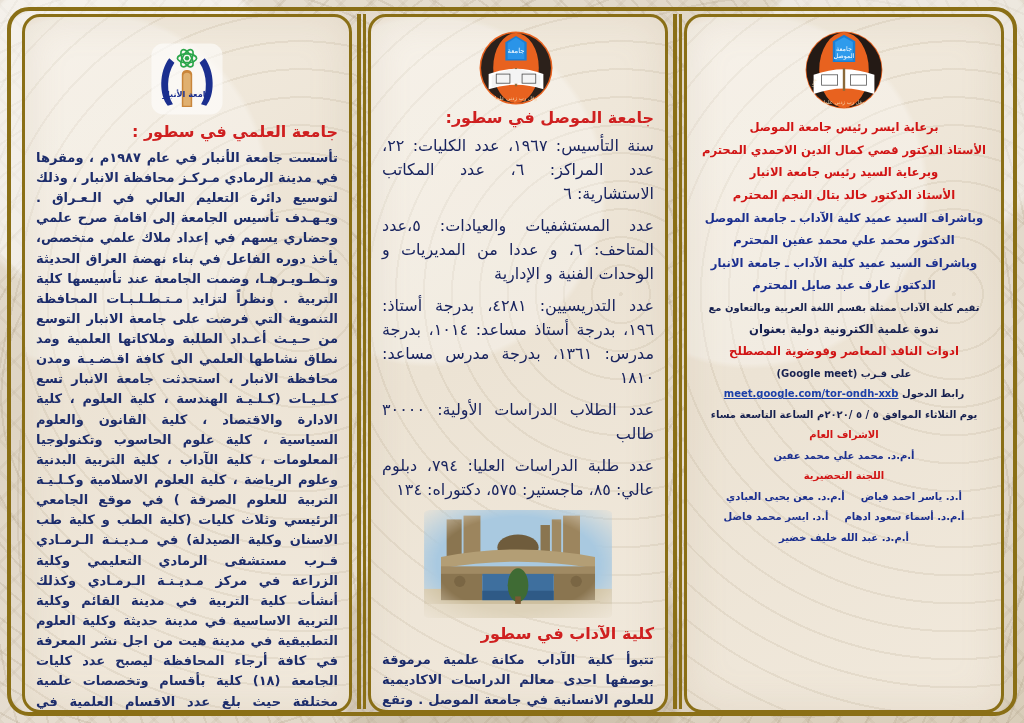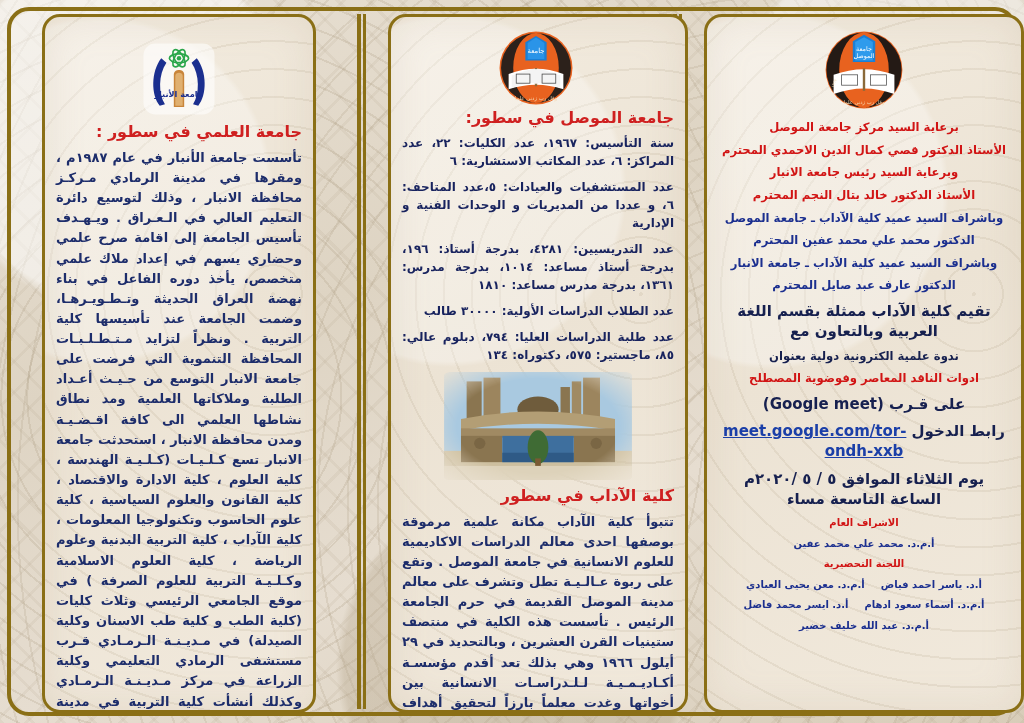--- a/index.html
+++ b/index.html
@@ -25,38 +25,37 @@
   .frame{
     position:absolute;inset:7px 7px 7px 7px;
     border:4px solid #8a6f16;border-radius:22px;
     pointer-events:none;
   }
   
   .panel{
     position:absolute;top:14px;bottom:10px;
     box-sizing:border-box;
     overflow:hidden;
-    margin-left:20px;
   }
   .panel-inner{
     position:absolute;inset:0;
     border:3px solid #8a6f16;border-radius:18px;
     background:
       radial-gradient(circle at 20% 25%, rgba(255,255,255,.30) 0 30%, rgba(0,0,0,0) 31%),
       repeating-radial-gradient(circle at 85% 40%, rgba(172,156,128,.16) 0 2px, rgba(0,0,0,0) 2px 28px),
       linear-gradient(150deg,#f3ece0 0%,#ece3d4 45%,#f1e9dc 100%);
     box-shadow:inset 0 0 40px rgba(170,150,120,.18);
   }
   .panel-body{
     position:absolute;inset:0;
     padding:10px 14px 8px 14px;
     box-sizing:border-box;
     overflow:hidden;
   }
-  #panel-left   {left:22px;width:274px;padding-left:18px;}
+  #panel-left   {left:22px;width:330px;padding-left:18px;}
   #panel-middle {left:368px;width:300px;}
   #panel-right  {left:684px;width:320px;}
 
   
   .rule{position:absolute;top:14px;bottom:14px;width:4px;background:#8a6f16;}
   #rule-a{left:357px;}  #rule-b{left:363px;width:3px;}
   #rule-c{left:673px;}  #rule-d{left:679px;width:3px;}
 
   
   .logo-wrap{display:flex;justify-content:center;align-items:center;}
@@ -69,33 +68,33 @@
     text-align:right;margin:6px 0 5px 0;line-height:1.3;
   }
   .body-ar{
     color:#1d2d6b;font-weight:bold;font-size:13px;
     line-height:1.55;text-align:justify;
     text-align-last:right;
     margin:0 0 6px 0;
     letter-spacing:-.1px;
   }
   .stat{
-    color:#18235e;font-weight:bold;font-size:12px;
+    color:#18235e;font-weight:normal;font-size:16px;
     line-height:1.5;text-align:justify;text-align-last:right;
     margin:0 0 8px 0;
   }
   
   .rl{
     text-align:center;font-weight:bold;line-height:1.35;
     margin:0 0 7px 0;font-size:11.6px;
   }
   .rl.red{color:#d11414;}
   .rl.blue{color:#1b2f8f;}
   .rl.dark{color:#16204f;}
-  .rl.sm{font-size:15px;}
+  .rl.sm{font-size:10px;}
   .rl.tiny{font-size:10px;}
   .rl.pair{display:flex;justify-content:center;gap:16px;flex-wrap:wrap;}
 
   
   .photo{
     margin:8px auto 6px auto;position:relative;overflow:hidden;
     border-radius:6px;
   }
   .photo-soft{
     -webkit-mask-image:radial-gradient(ellipse 74% 76% at 50% 50%,#000 58%,rgba(0,0,0,0) 97%);
@@ -287,21 +286,21 @@
             <path d="M12 56 Q50 42 88 56 L88 80 Q50 66 12 80 Z" fill="#ffffff"></path>
             <path d="M50 48 L50 76" stroke="#8b6a3a" stroke-width="3"></path>
             <rect x="22" y="56" width="20" height="13" fill="none" stroke="#555" stroke-width="1"></rect>
             <rect x="58" y="56" width="20" height="13" fill="none" stroke="#555" stroke-width="1"></rect>
             <text x="50" y="93" text-anchor="middle" font-size="6.5" fill="#f7ddb6" font-family="'DejaVu Sans',sans-serif">وقل رب زدني علما</text>
             <text x="16" y="62" font-size="5" fill="#f7ddb6" font-family="'DejaVu Sans',sans-serif" transform="rotate(-70 16 62)">١٩٦٧</text>
           </svg>
         </div>
       </div>
 
-      <div class="rl red">برعاية السيد مركز جامعة الموصل</div>
+      <div class="rl red">برعاية ايسر رئيس جامعة الموصل</div>
       <div class="rl red">الأستاذ الدكتور قصي كمال الدين الاحمدي المحترم</div>
       <div class="rl red">وبرعاية السيد رئيس جامعة الانبار</div>
       <div class="rl red">الأستاذ الدكتور خالد بتال النجم المحترم</div>
 
       <div class="rl blue">وباشراف السيد عميد كلية الآداب ـ جامعة الموصل</div>
       <div class="rl blue">الدكتور محمد علي محمد عفين المحترم</div>
       <div class="rl blue">وباشراف السيد عميد كلية الآداب ـ جامعة الانبار</div>
       <div class="rl blue">الدكتور عارف عبد صايل المحترم</div>
 
       <div class="rl dark sm">تقيم كلية الآداب ممثلة بقسم اللغة العربية وبالتعاون مع</div>

